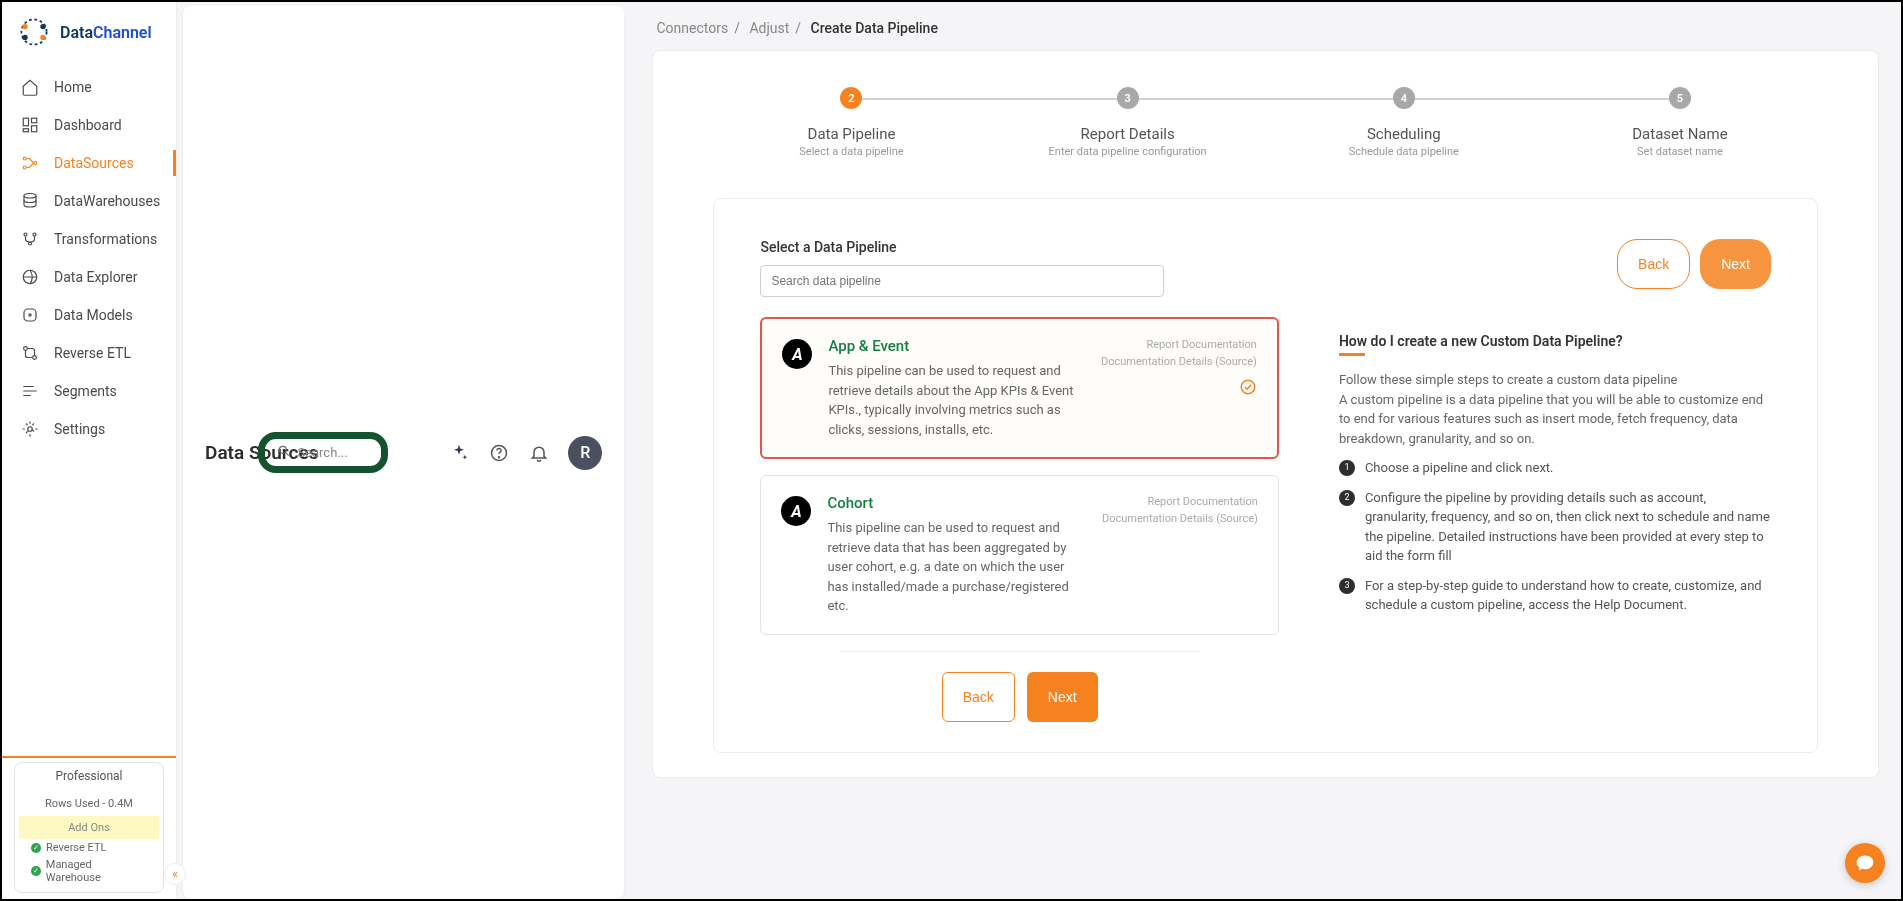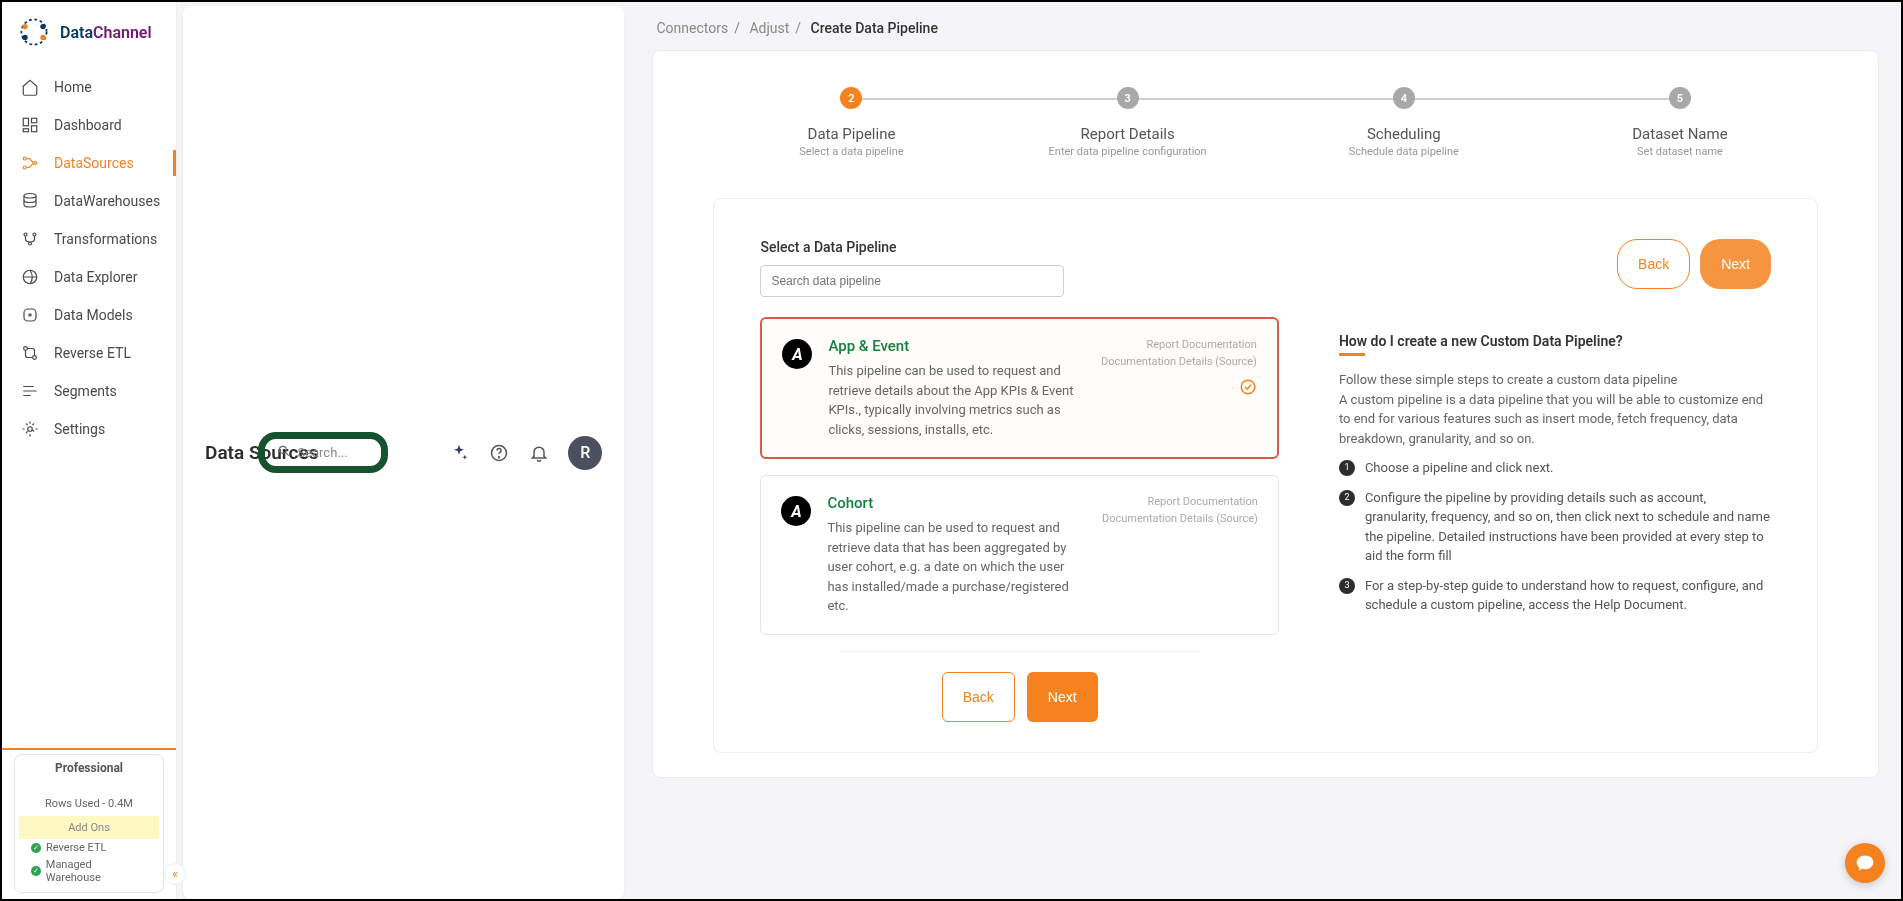--- a/index.html
+++ b/index.html
@@ -4,31 +4,31 @@
 <style>
 * { box-sizing: border-box; margin: 0; padding: 0; }
 body { font-family: -apple-system, BlinkMacSystemFont, "Segoe UI", Roboto, sans-serif; background: #f5f5f7; color: #333; }
 .app { display: flex; height: 100vh; border: 2px solid #000; }
 
 
 .sidebar { width: 175px; background: #fff; display: flex; flex-direction: column; border-right: 1px solid #eee; position: relative; }
 .logo { display: flex; align-items: center; padding: 12px 14px; gap: 8px; }
 .logo-mark { width: 36px; height: 36px; position: relative; }
 .logo-text { font-weight: 600; font-size: 16px; }
-.logo-text .orange { color: #701a75; }
+.logo-text .orange { color: #1d4ed8; }
 .logo-text .blue { color: #0a3764; }
 .nav { flex: 1; padding-top: 6px; }
 .nav-item { display: flex; align-items: center; gap: 14px; padding: 9px 18px; font-size: 14px; color: #4a4a4a; cursor: pointer; position: relative; }
 .nav-item.active { color: #f5821f; }
 .nav-item.active::after { content: ""; position: absolute; right: 0; top: 6px; bottom: 6px; width: 3px; background: #f5821f; }
 .nav-icon { width: 20px; height: 20px; display: flex; align-items: center; justify-content: center; flex-shrink: 0; }
 .nav-icon svg { width: 18px; height: 18px; stroke: currentColor; fill: none; }
 .sidebar-footer { border-top: 2px solid #f5821f; padding: 0; }
 .plan-card { margin: 4px 12px 6px; background: #fff; border: 1px solid #e4e4e4; border-radius: 8px; text-align: center; padding: 6px 4px; font-size: 12px; }
-.plan-name { font-weight: 700; color: #555; margin-bottom: 16px; }
+.plan-name { font-weight: 400; color: #555; margin-bottom: 8px; }
 .rows-used { font-size: 11px; color: #666; padding: 6px 0; }
 .addons-header { font-size: 11px; color: #888; background: #fef9c3; padding: 5px 0; }
 .addon-row { display: flex; align-items: center; gap: 5px; font-size: 11px; color: #666; padding: 2px 12px; text-align: left; }
 .addon-check { width: 10px; height: 10px; border-radius: 50%; background: #2ea44f; display: inline-flex; align-items: center; justify-content: center; color: #fff; font-size: 7px; }
 .collapse-btn { position: absolute; right: -10px; bottom: 14px; width: 22px; height: 22px; border-radius: 50%; background: #fff; border: 1px solid #eee; display: flex; align-items: center; justify-content: center; color: #f5821f; font-size: 12px; cursor: pointer; }
 
 
 .main { flex: 1; display: flex; flex-direction: row; overflow: hidden; }
 .topbar { background: #fff; margin: 4px 6px 0; border-radius: 8px; padding: 10px 22px; display: flex; align-items: center; box-shadow: 0 1px 3px rgba(0,0,0,0.06); }
 .page-title { font-size: 19px; font-weight: 600; color: #2d2d2d; }
@@ -55,21 +55,21 @@
 .step-line.done { background: #f5821f; }
 .step:last-child .step-line { display: none; }
 .step-title { font-size: 15px; color: #555; font-weight: 400; margin-bottom: 2px; }
 .step-sub { font-size: 11px; color: #999; }
 
 
 .body-card { background: #fff; border: 1px solid #ececec; border-radius: 8px; margin: 0 70px; margin-top: -1px; padding: 40px 46px 30px; display: flex; gap: 60px; }
 .left-col { flex: 1.2; }
 .right-col { flex: 1; font-size: 13px; color: #555; }
 .section-label { font-size: 14px; font-weight: 500; color: #333; margin-bottom: 10px; }
-.pipe-search { width: 304px; border: 1px solid #d0d0d0; border-radius: 4px; padding: 8px 10px; font-size: 12px; color: #888; margin-bottom: 20px; }
+.pipe-search { width: 404px; border: 1px solid #d0d0d0; border-radius: 4px; padding: 8px 10px; font-size: 12px; color: #888; margin-bottom: 20px; }
 .top-actions { display: flex; justify-content: flex-end; gap: 10px; }
 .btn { border-radius: 20px; padding: 16px 20px; font-size: 14px; font-weight: 500; cursor: pointer; border: 1px solid transparent; }
 .btn-outline { background: #fff; border-color: #f5821f; color: #f5821f; }
 .btn-primary { background: #f5821f; color: #fff; }
 .btn-primary.soft { opacity: .85; }
 
 .pipeline-card { border: 1px solid #e4e4e4; border-radius: 6px; padding: 18px 20px; margin-bottom: 16px; display: flex; gap: 16px; position: relative; background: #fff; }
 .pipeline-card.selected { border: 2px solid #e0564b; background: #fffdfa; }
 .pipe-icon { width: 30px; height: 30px; border-radius: 50%; background: #000; color: #fff; display: flex; align-items: center; justify-content: center; font-weight: 700; font-size: 16px; font-style: italic; flex-shrink: 0; margin-top: 2px; }
 .pipe-body { flex: 1; }
@@ -347,21 +347,21 @@
               <div class="help-item">
                   <span class="help-num">1</span>
                   <span>Choose a pipeline and click next.</span>
                 </div>
               <div class="help-item">
                   <span class="help-num">2</span>
                   <span>Configure the pipeline by providing details such as account, granularity, frequency, and so on, then click next to schedule and name the pipeline. Detailed instructions have been provided at every step to aid the form fill</span>
                 </div>
               <div class="help-item">
                   <span class="help-num">3</span>
-                  <span>For a step-by-step guide to understand how to request, configure, and schedule a custom pipeline, access the Help Document.</span>
+                  <span>For a step-by-step guide to understand how to create, customize, and schedule a custom pipeline, access the Help Document.</span>
                 </div>
             </div>
           </div>
         </div>
       </div>
     </div>
   </div>
 </div>
 
 <div class="chat-bubble">

